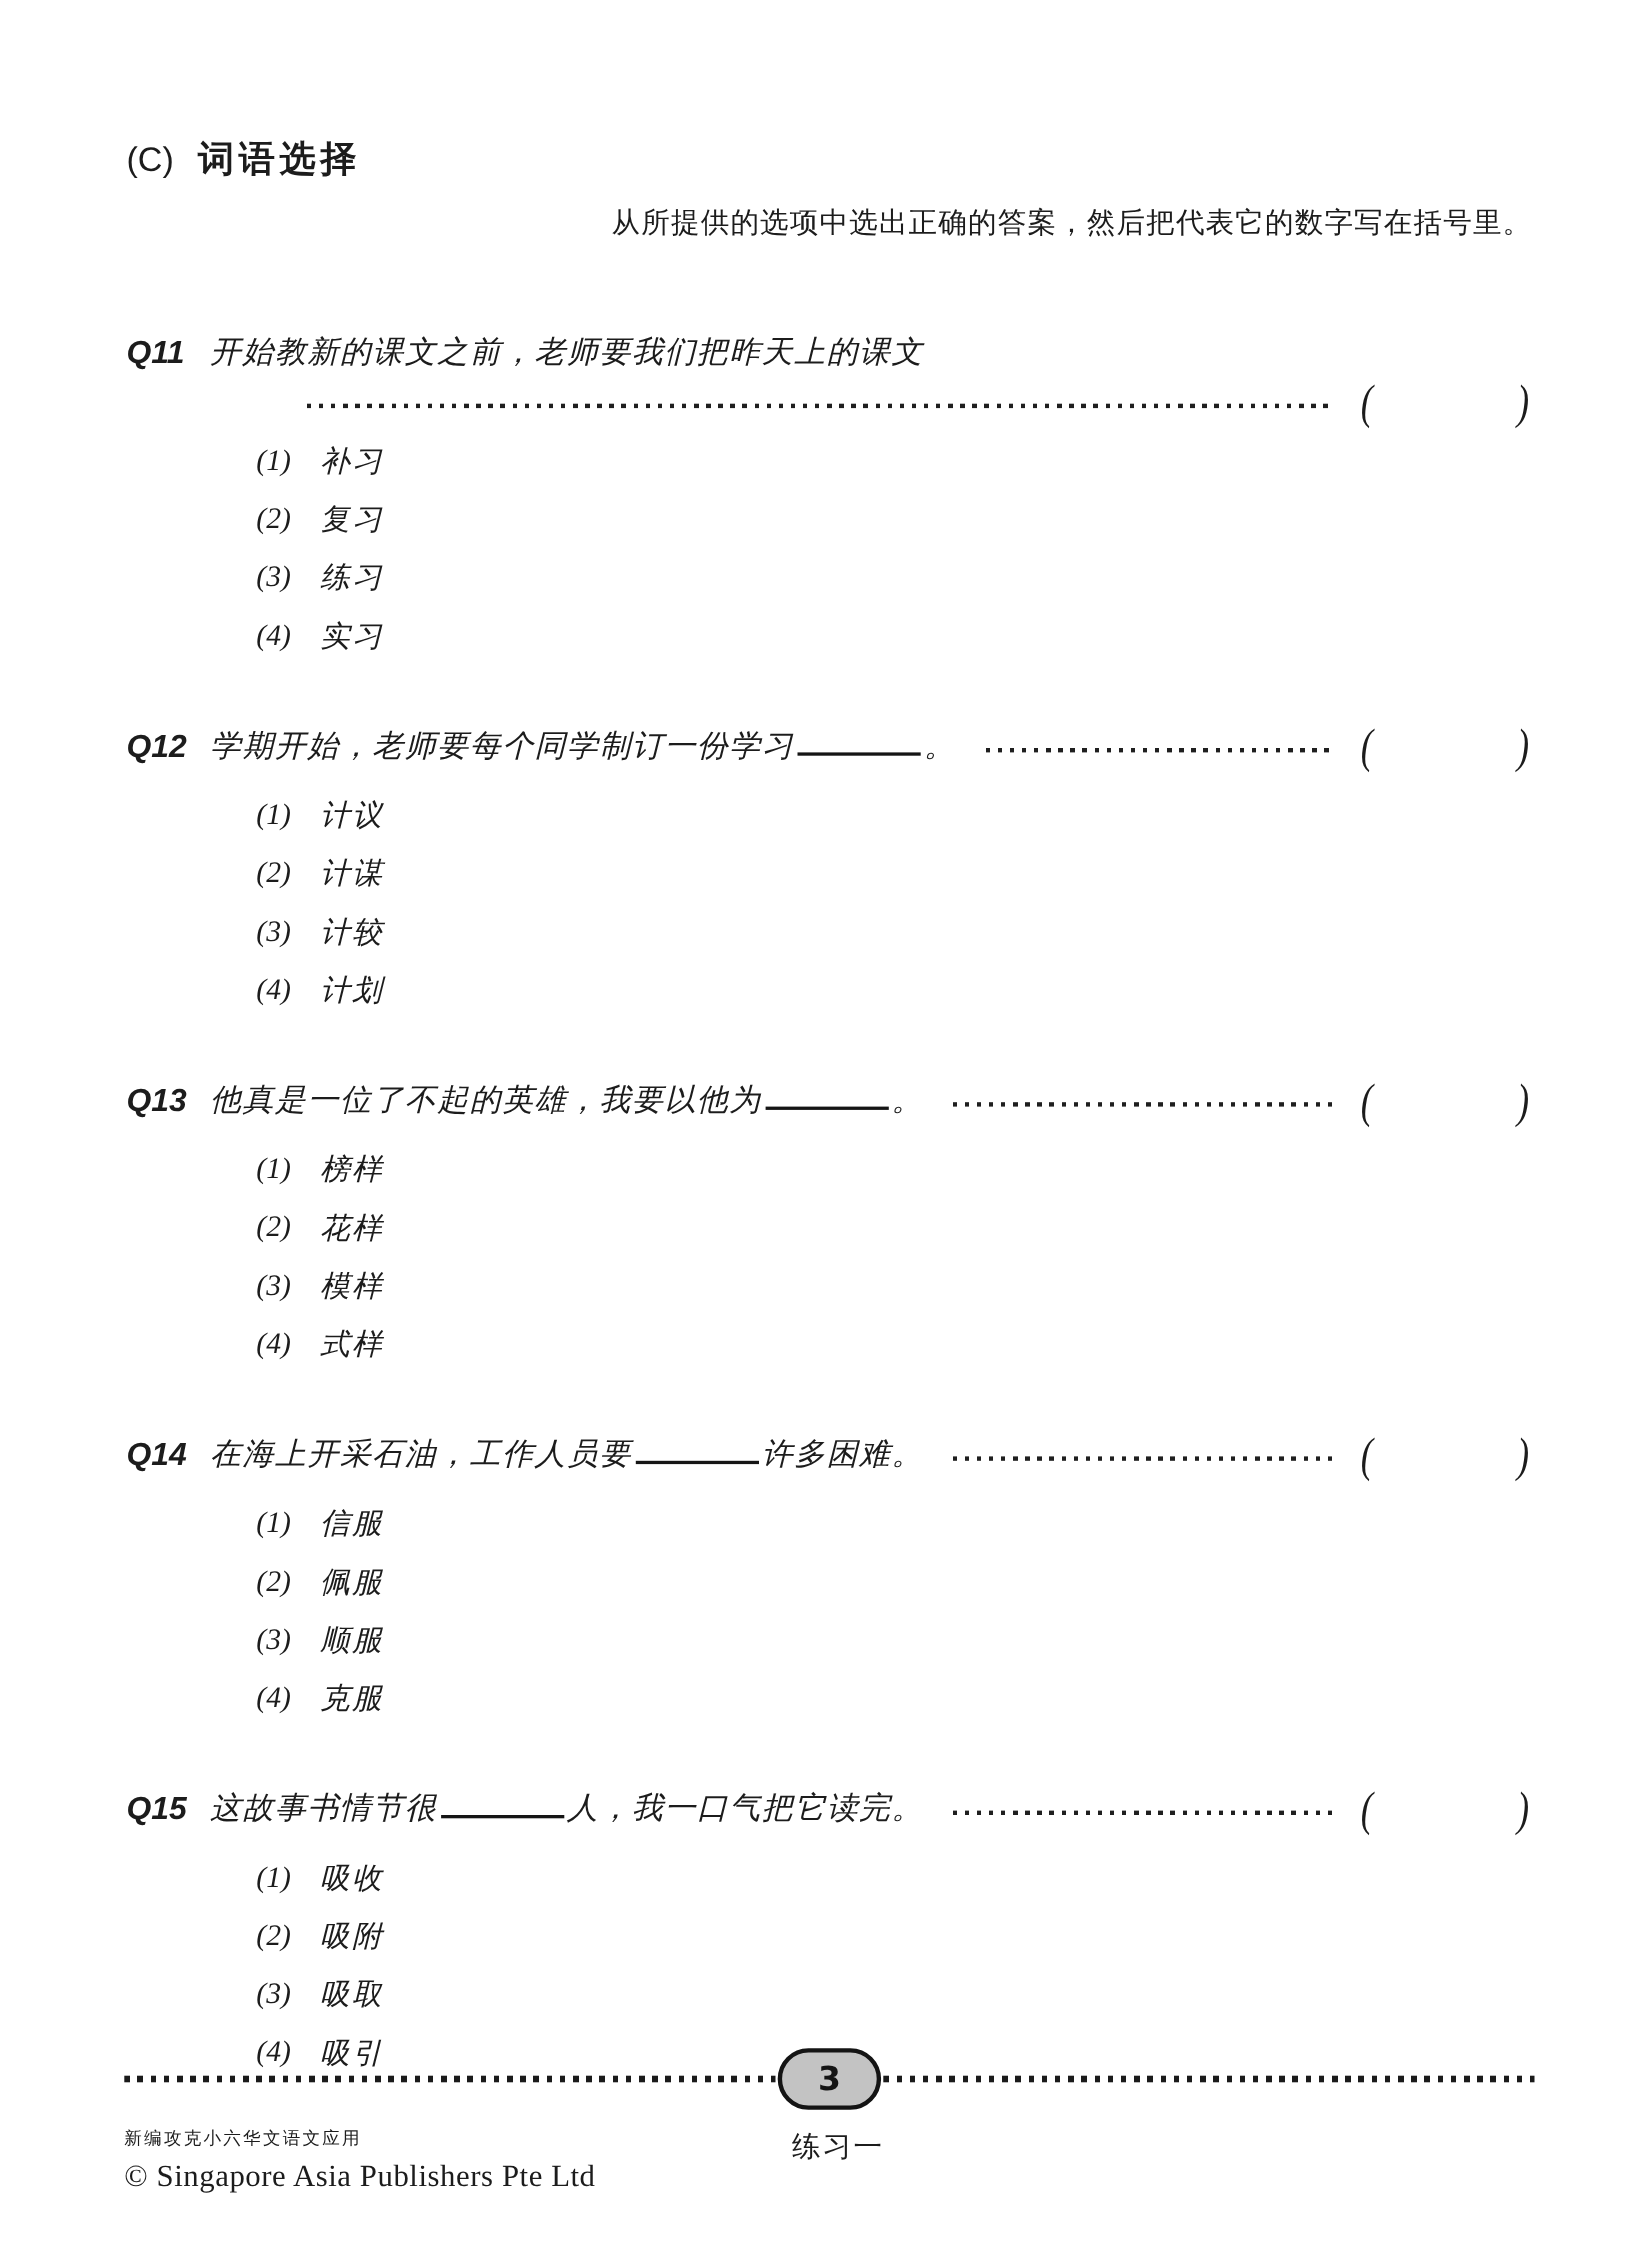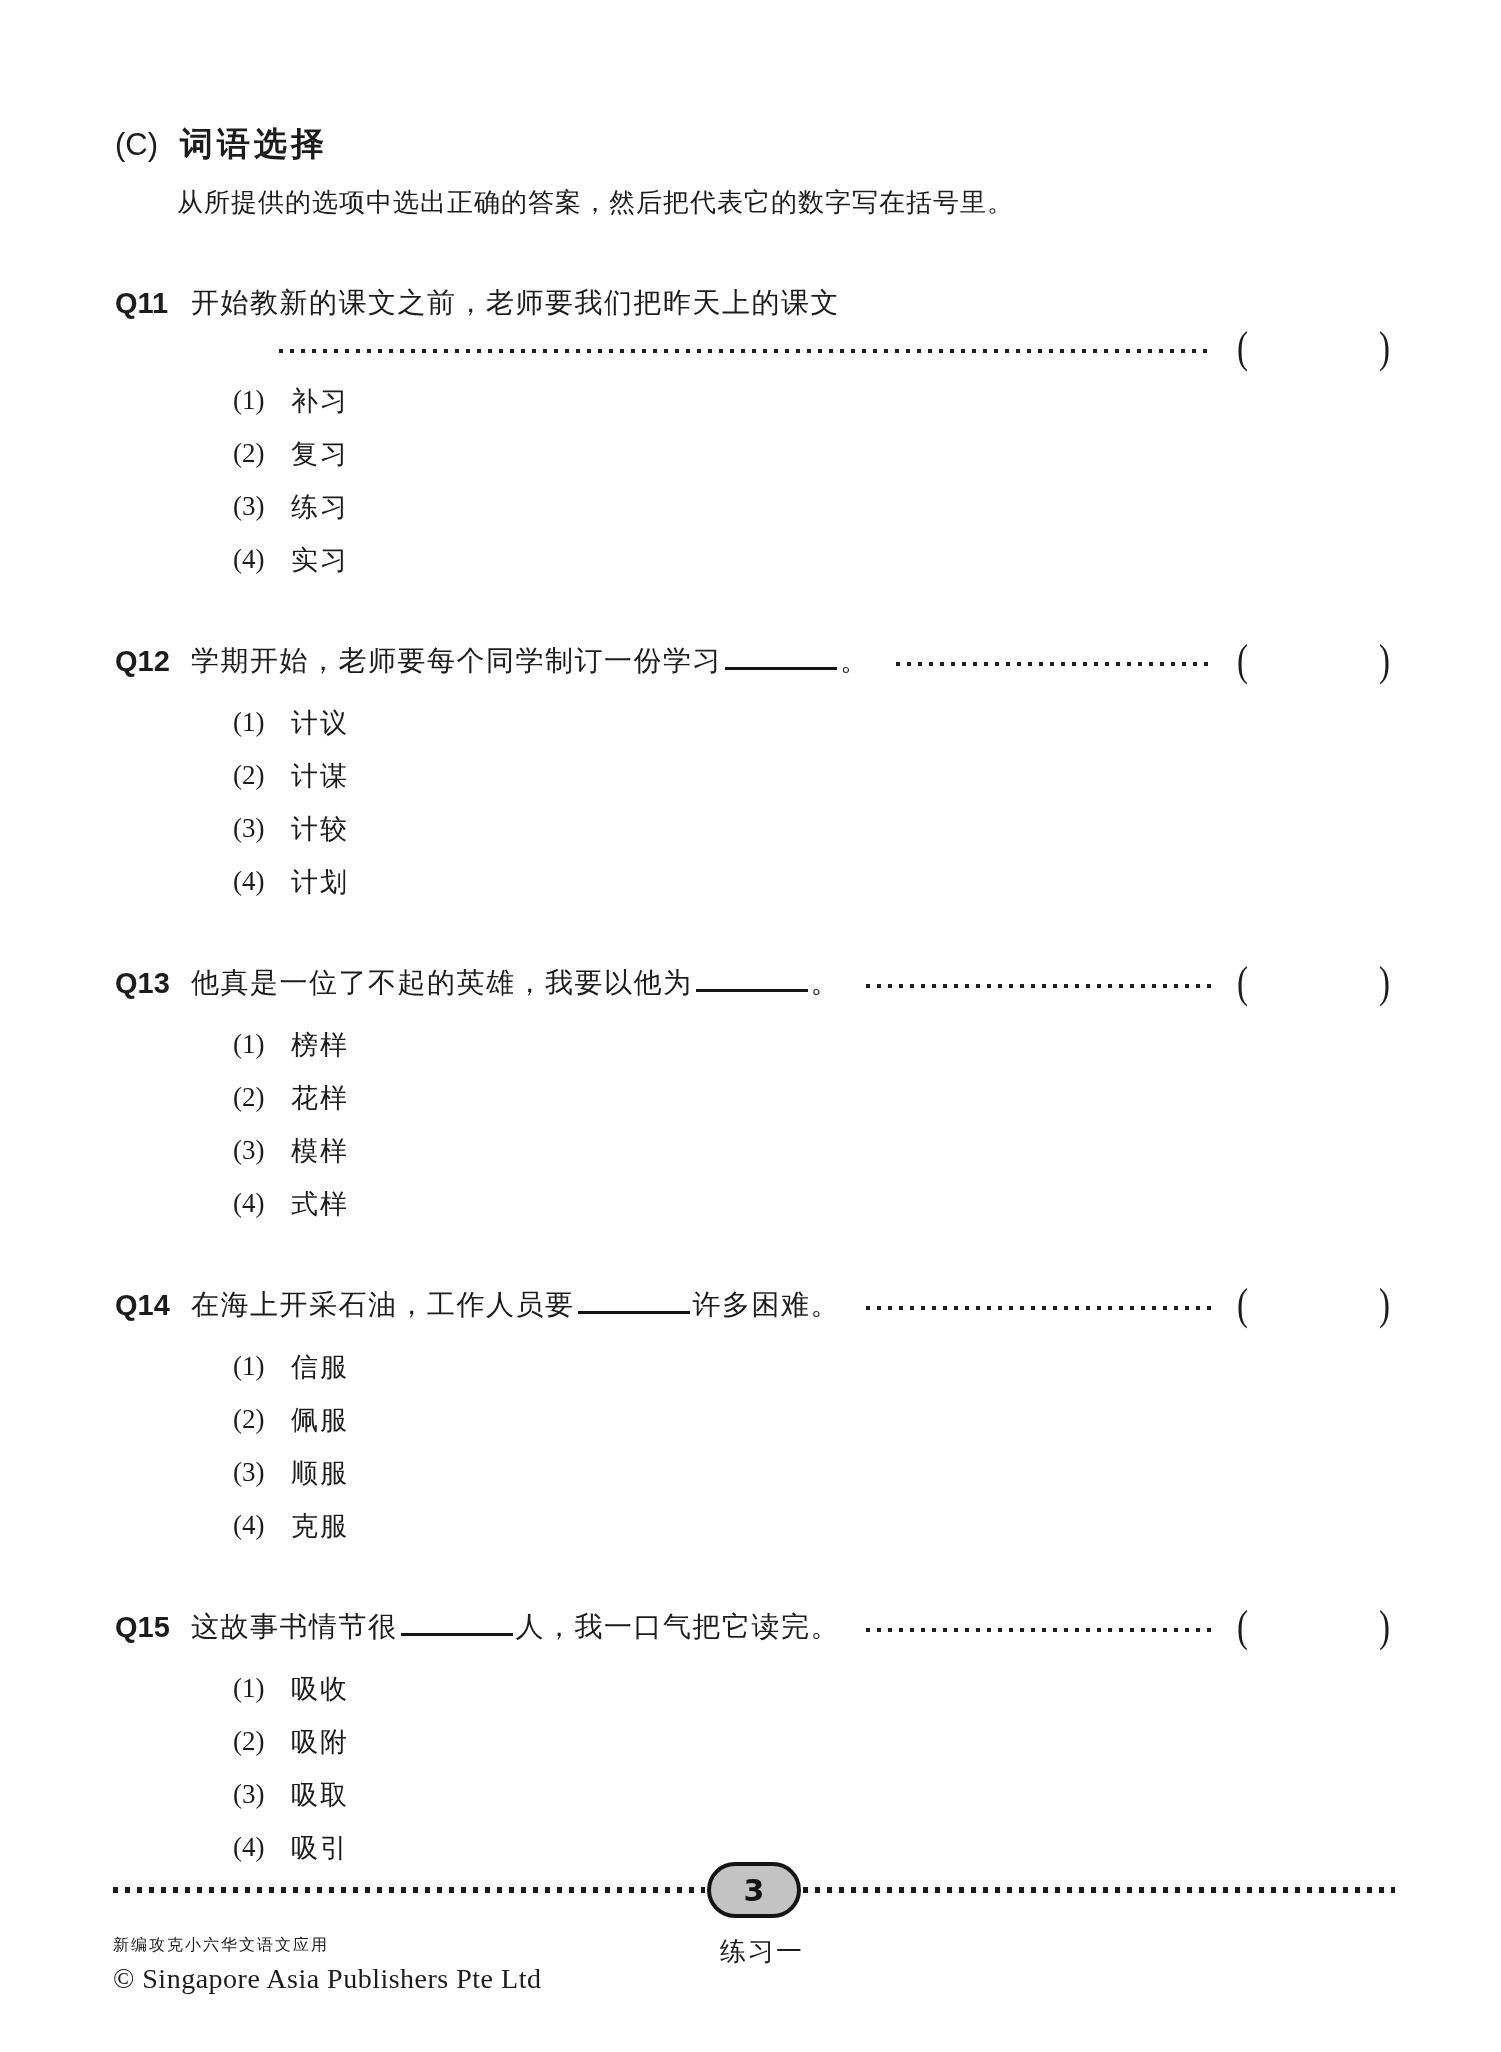--- a/index.html
+++ b/index.html
@@ -29,24 +29,25 @@
     margin-right: 22px;
   }
   .section-title {
     font-size: 33px;
     font-weight: bold;
     letter-spacing: 4px;
   }
   .instruction {
     font-size: 26px;
     margin-left: 62px;
-    margin-bottom: 60px;
+    margin-bottom: 78px;
     letter-spacing: 1px;
-  }
-  .question { margin-bottom: 44px; }
+    text-align: right;
+  }
+  .question { margin-bottom: 44px; font-style: italic; }
   .q-row {
     display: flex;
     align-items: center;
     line-height: 62px;
     font-size: 28px;
     letter-spacing: 1.5px;
   }
   .q-row.first-line { line-height: 46px; }
   .q-num {
     font-family: "Liberation Sans", "DejaVu Sans", sans-serif;

